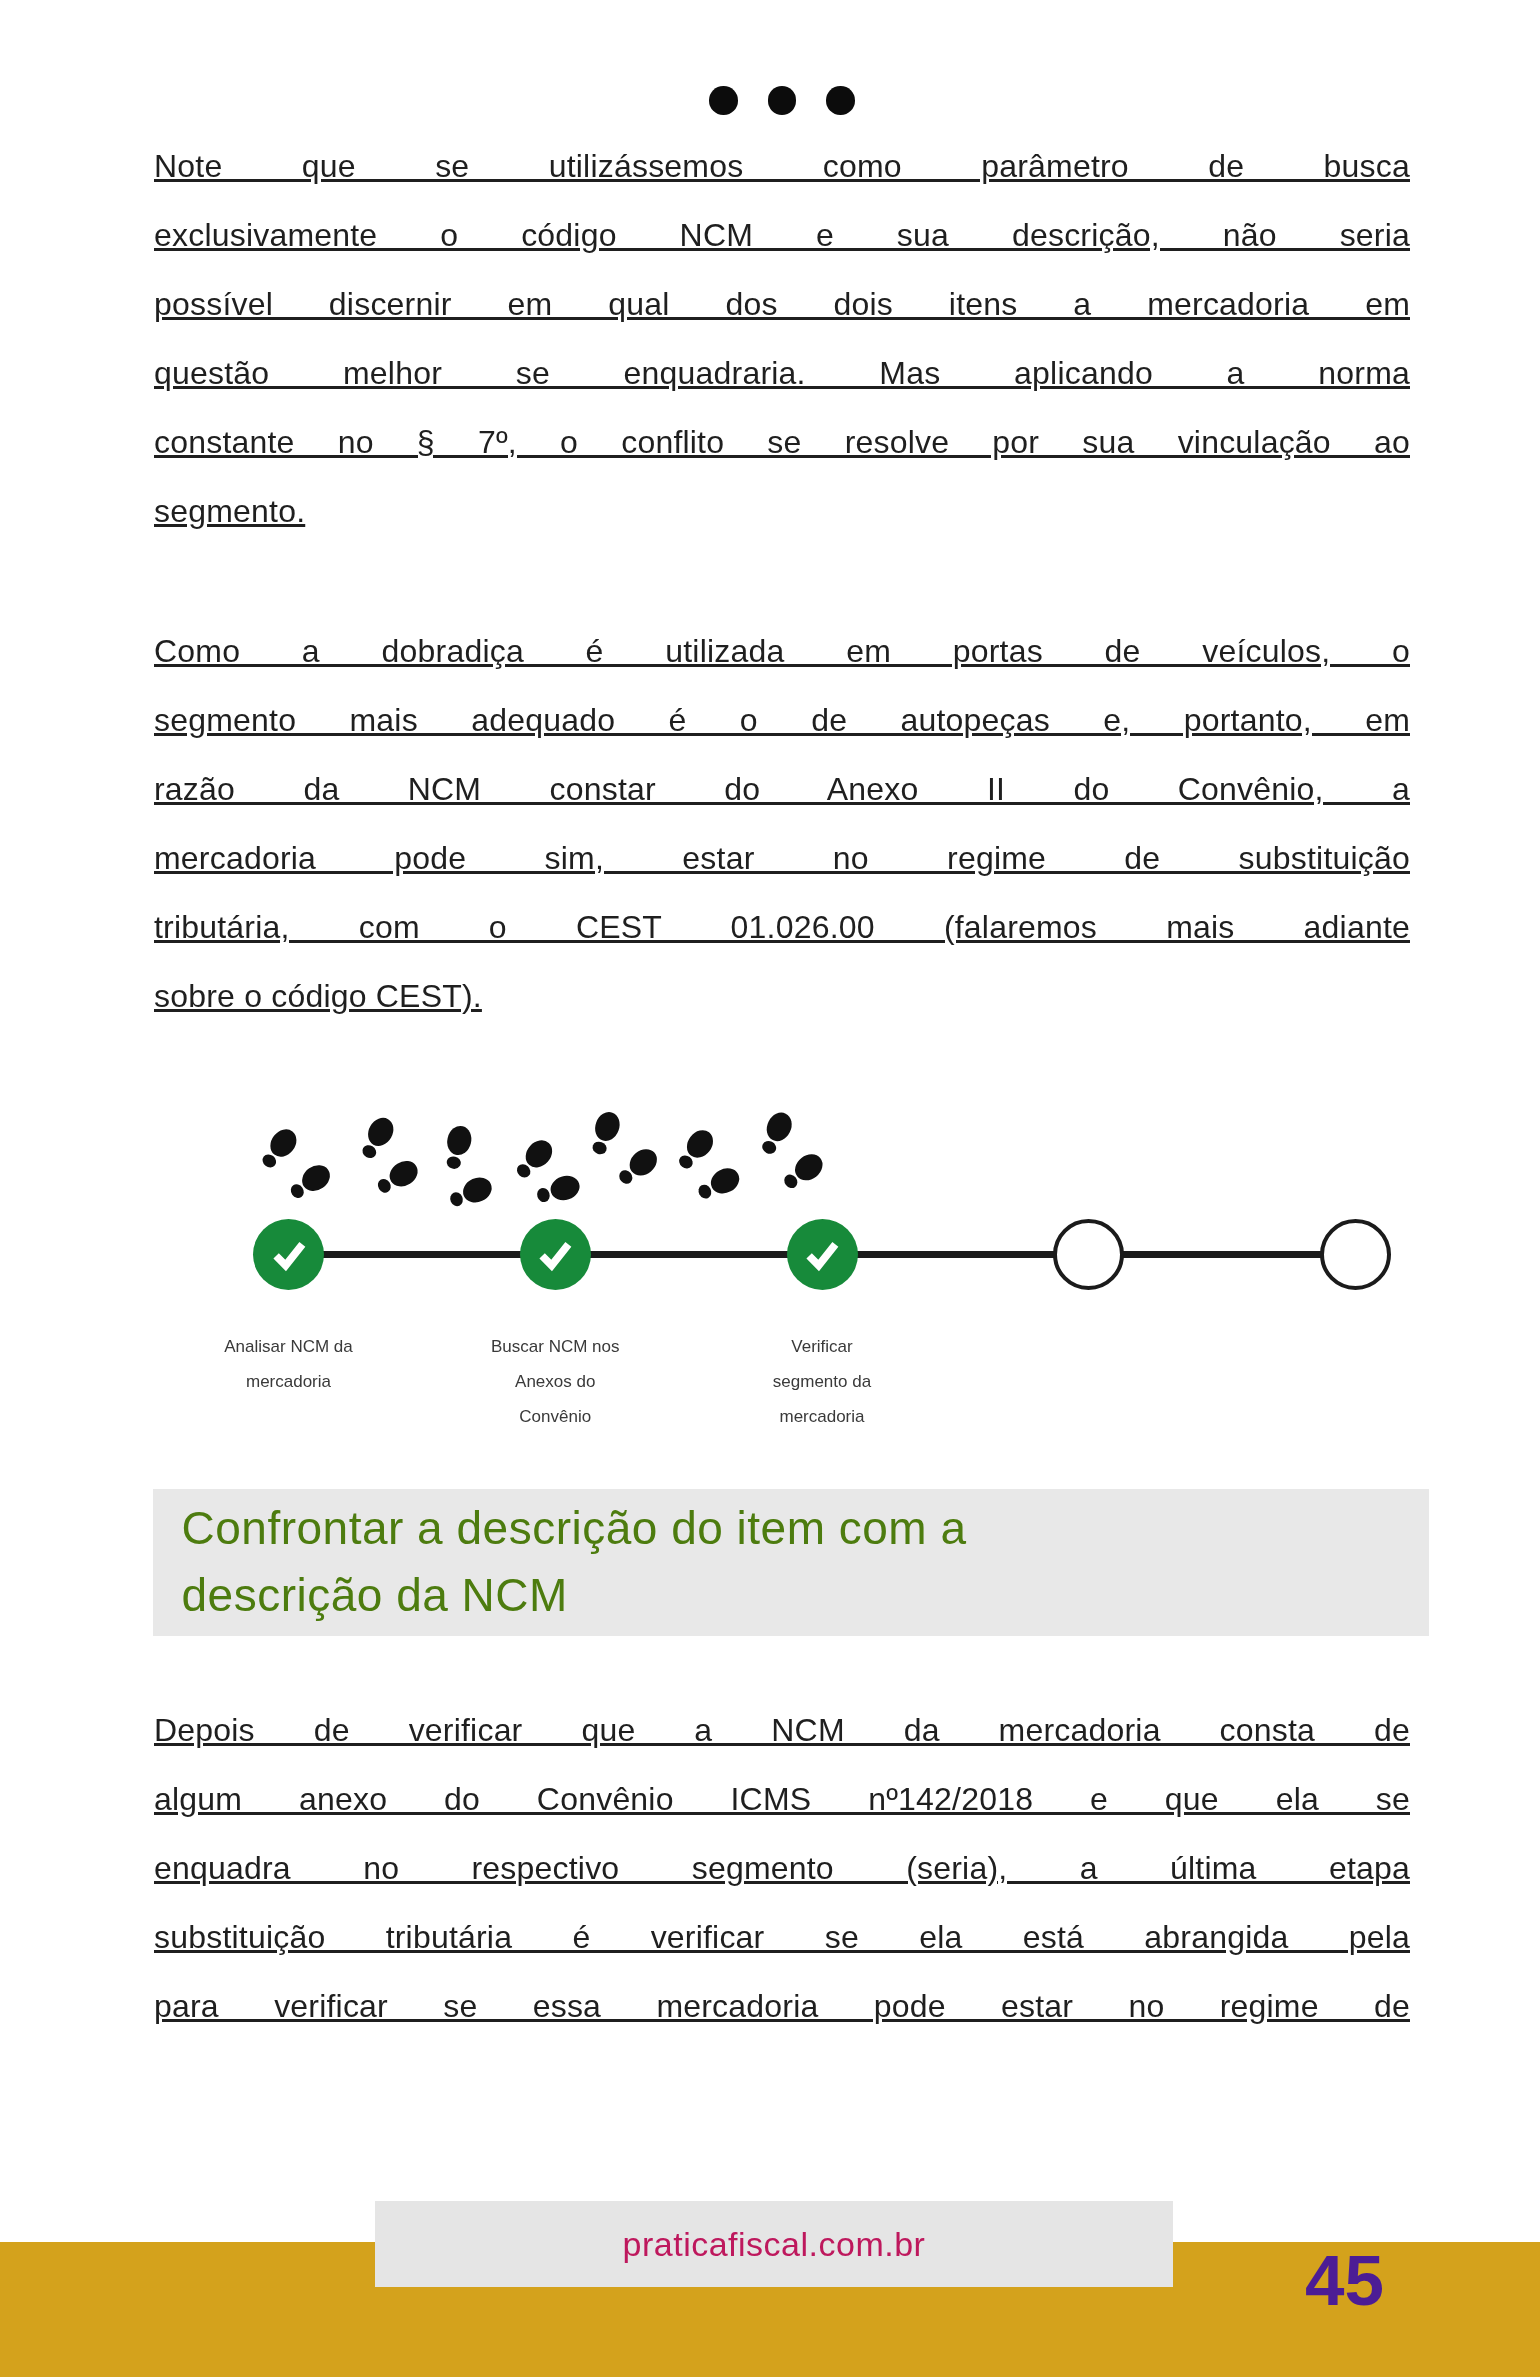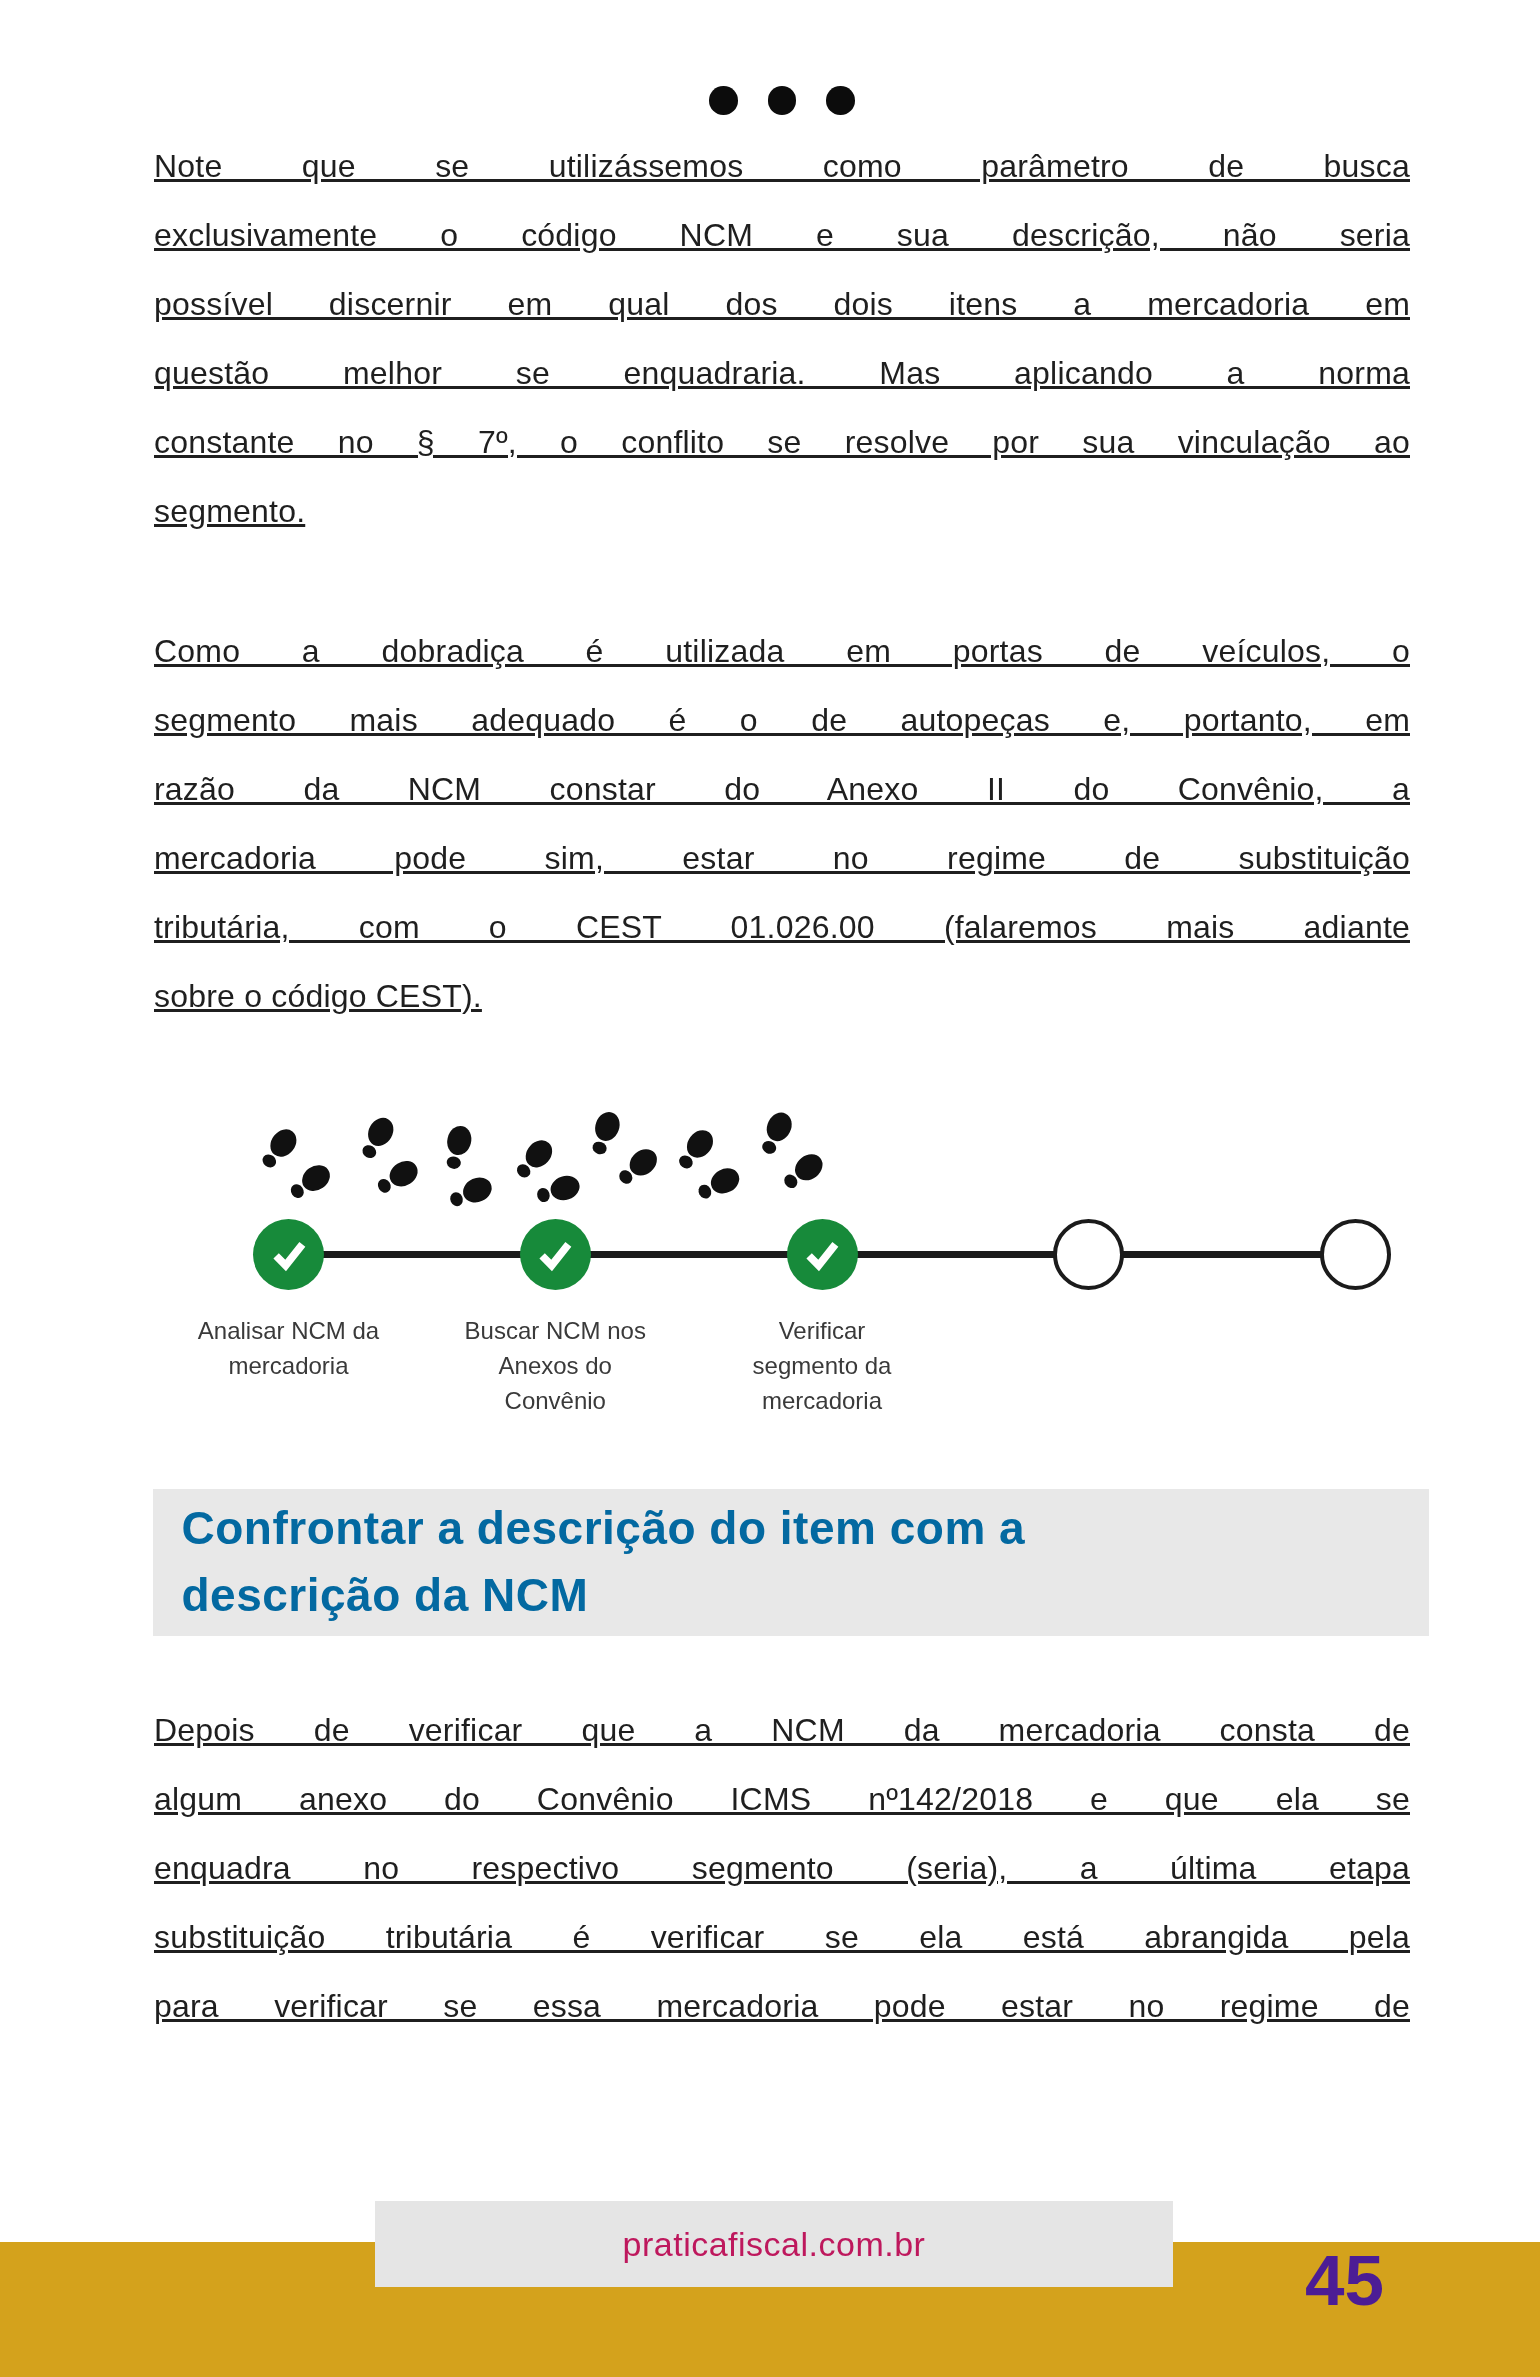--- a/index.html
+++ b/index.html
@@ -25,27 +25,27 @@
 
   
   .diagram{position:relative;height:409px;}
   .fps{position:absolute;left:69px;top:76px;}
   .tline-bar{position:absolute;left:135px;top:220px;width:1067px;height:7.6px;background:var(--line_dark,#1b1b1b);}
   .steps{position:absolute;left:99px;top:188px;width:1138px;display:flex;justify-content:space-between;}
   .step{width:71px;display:flex;flex-direction:column;align-items:center;}
   .circle{width:71px;height:71px;border-radius:50%;box-sizing:border-box;flex:0 0 auto;}
   .circle.done{background:var(--accent_green,#178a3a);display:flex;align-items:center;justify-content:center;}
   .circle.pending{background:#ffffff;border:4.8px solid var(--line_dark,#1b1b1b);}
-  .label{margin-top:23px;width:266px;margin-left:-97px;margin-right:-97px;
-         text-align:center;font-size:24px;line-height:35px;color:#3a3a3a;}
+  .label{margin-top:39px;width:266px;margin-left:-97px;margin-right:-97px;
+         text-align:center;font-size:17px;line-height:35px;color:#3a3a3a;}
 
   
   .heading-box{margin-top:49px;margin-left:-1px;width:1276px;box-sizing:border-box;
     background:var(--heading_bg,#e8e8e8);padding:6.7px 28.5px;}
-  .heading-box .hl{font-size:46px;line-height:67px;font-weight:bold;color:#0369a1;letter-spacing:0.5px;}
+  .heading-box .hl{font-size:46px;line-height:67px;font-weight:normal;color:#4d7c0f;letter-spacing:0.5px;}
 
   
   .footer-band{position:absolute;left:0;right:0;bottom:0;height:166px;background:var(--band_gold,#d4a21c);}
   .site-box{position:absolute;left:375px;top:2201px;width:798px;height:86px;
     background:var(--box_gray,#e5e5e5);display:flex;align-items:center;justify-content:center;}
   .site-box .url{font-size:34px;color:#be185d;letter-spacing:0.5px;}
   .page-num{position:absolute;top:2245px;right:157px;font-size:71px;line-height:1;font-weight:bold;color:#4c1d95;}
 </style>
 </head>
 <body>

